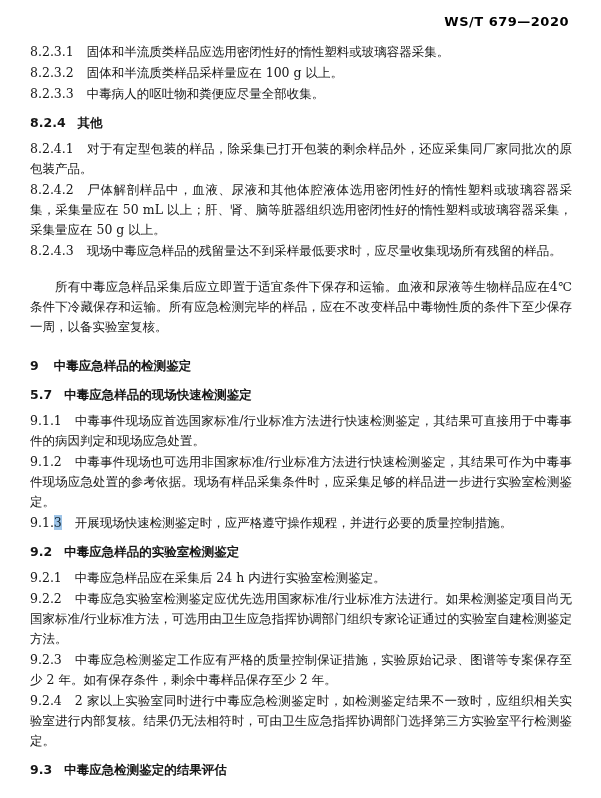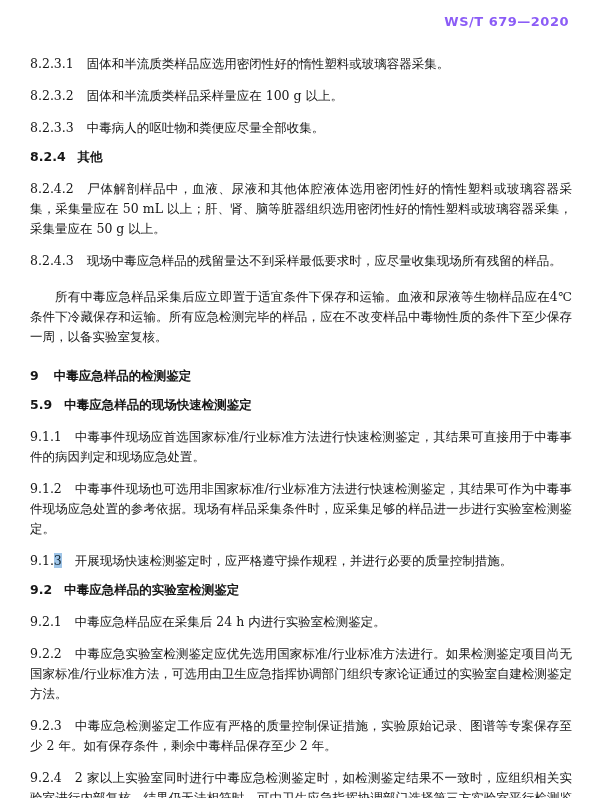--- a/index.html
+++ b/index.html
@@ -13,31 +13,31 @@
     font-family: "DejaVu Serif", "Liberation Serif", serif;
     color: #161616;
   }
   .page-header {
     padding: 14px 32px 0 0;
     text-align: right;
     font-family: "DejaVu Sans", "Liberation Sans", sans-serif;
     font-weight: bold;
     font-size: 13px;
     letter-spacing: 0.5px;
-    color: #8b5cf6;
+    color: #000000;
   }
   .content {
     padding: 13px 29px 0 30px;
   }
   .content > div {
     font-size: 12.5px;
     line-height: 20px;
     text-align: justify;
   }
-  .clause { margin: 12px 0 1px 0; }
+  .clause { margin: 0 0 1px 0; }
   .clause .num { margin-right: 13px; white-space: nowrap; }
   .heading {
     font-family: "DejaVu Sans", "Liberation Sans", sans-serif;
     font-weight: bold;
     margin: 9px 0 6px 0;
   }
   .heading .num { margin-right: 12px; white-space: nowrap; }
   .chapter {
     font-family: "DejaVu Sans", "Liberation Sans", sans-serif;
     font-weight: bold;
@@ -56,25 +56,26 @@
 </head>
 <body>
 
 <div class="page">
   <div class="page-header">WS/T 679—2020</div>
   <div class="content">
       <div class="clause"><span class="num">8.2.3.1</span><span class="txt">固体和半流质类样品应选用密闭性好的惰性塑料或玻璃容器采集。</span></div>
       <div class="clause"><span class="num">8.2.3.2</span><span class="txt">固体和半流质类样品采样量应在 100 g 以上。</span></div>
       <div class="clause"><span class="num">8.2.3.3</span><span class="txt">中毒病人的呕吐物和粪便应尽量全部收集。</span></div>
       <div class="heading"><span class="num">8.2.4</span><span class="txt">其他</span></div>
+      <div class="clause"><span class="num">8.2.4.1</span><span class="txt">对于有定型包装的样品，除采集已打开包装的剩余样品外，还应采集同厂家同批次的原包装产品。</span></div>
       <div class="clause"><span class="num">8.2.4.2</span><span class="txt">尸体解剖样品中，血液、尿液和其他体腔液体选用密闭性好的惰性塑料或玻璃容器采集，采集量应在 50 mL 以上；肝、肾、脑等脏器组织选用密闭性好的惰性塑料或玻璃容器采集，采集量应在 50 g 以上。</span></div>
       <div class="clause"><span class="num">8.2.4.3</span><span class="txt">现场中毒应急样品的残留量达不到采样最低要求时，应尽量收集现场所有残留的样品。</span></div>
       <div class="para"><span class="txt">所有中毒应急样品采集后应立即置于适宜条件下保存和运输。血液和尿液等生物样品应在4℃条件下冷藏保存和运输。所有应急检测完毕的样品，应在不改变样品中毒物性质的条件下至少保存一周，以备实验室复核。</span></div>
       <div class="chapter"><span class="num">9</span><span class="txt">中毒应急样品的检测鉴定</span></div>
-      <div class="heading"><span class="num">5.9</span><span class="txt">中毒应急样品的现场快速检测鉴定</span></div>
+      <div class="heading"><span class="num">5.7</span><span class="txt">中毒应急样品的现场快速检测鉴定</span></div>
       <div class="clause"><span class="num">9.1.1</span><span class="txt">中毒事件现场应首选国家标准/行业标准方法进行快速检测鉴定，其结果可直接用于中毒事件的病因判定和现场应急处置。</span></div>
       <div class="clause"><span class="num">9.1.2</span><span class="txt">中毒事件现场也可选用非国家标准/行业标准方法进行快速检测鉴定，其结果可作为中毒事件现场应急处置的参考依据。现场有样品采集条件时，应采集足够的样品进一步进行实验室检测鉴定。</span></div>
       <div class="clause"><span class="num">9.1.<span class="selection" style="background-color: rgb(159, 197, 232);">3</span></span><span class="txt">开展现场快速检测鉴定时，应严格遵守操作规程，并进行必要的质量控制措施。</span></div>
       <div class="heading"><span class="num">9.2</span><span class="txt">中毒应急样品的实验室检测鉴定</span></div>
       <div class="clause"><span class="num">9.2.1</span><span class="txt">中毒应急样品应在采集后 24 h 内进行实验室检测鉴定。</span></div>
       <div class="clause"><span class="num">9.2.2</span><span class="txt">中毒应急实验室检测鉴定应优先选用国家标准/行业标准方法进行。如果检测鉴定项目尚无国家标准/行业标准方法，可选用由卫生应急指挥协调部门组织专家论证通过的实验室自建检测鉴定方法。</span></div>
       <div class="clause"><span class="num">9.2.3</span><span class="txt">中毒应急检测鉴定工作应有严格的质量控制保证措施，实验原始记录、图谱等专案保存至少 2 年。如有保存条件，剩余中毒样品保存至少 2 年。</span></div>
       <div class="clause"><span class="num">9.2.4</span><span class="txt">2 家以上实验室同时进行中毒应急检测鉴定时，如检测鉴定结果不一致时，应组织相关实验室进行内部复核。结果仍无法相符时，可由卫生应急指挥协调部门选择第三方实验室平行检测鉴定。</span></div>
       <div class="heading"><span class="num">9.3</span><span class="txt">中毒应急检测鉴定的结果评估</span></div>
     </div>

